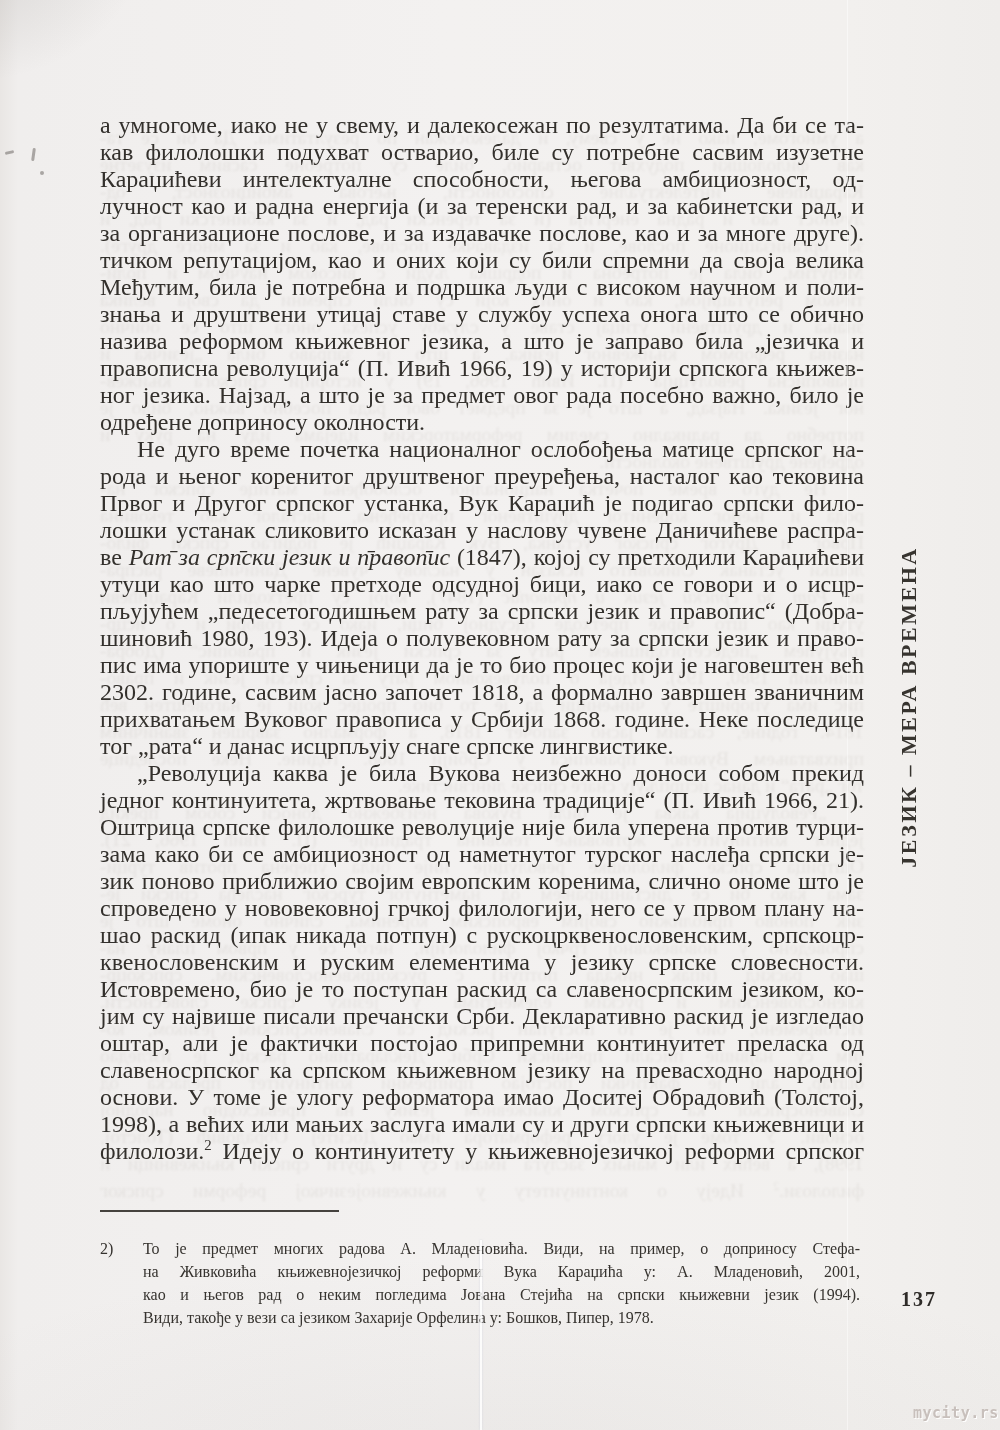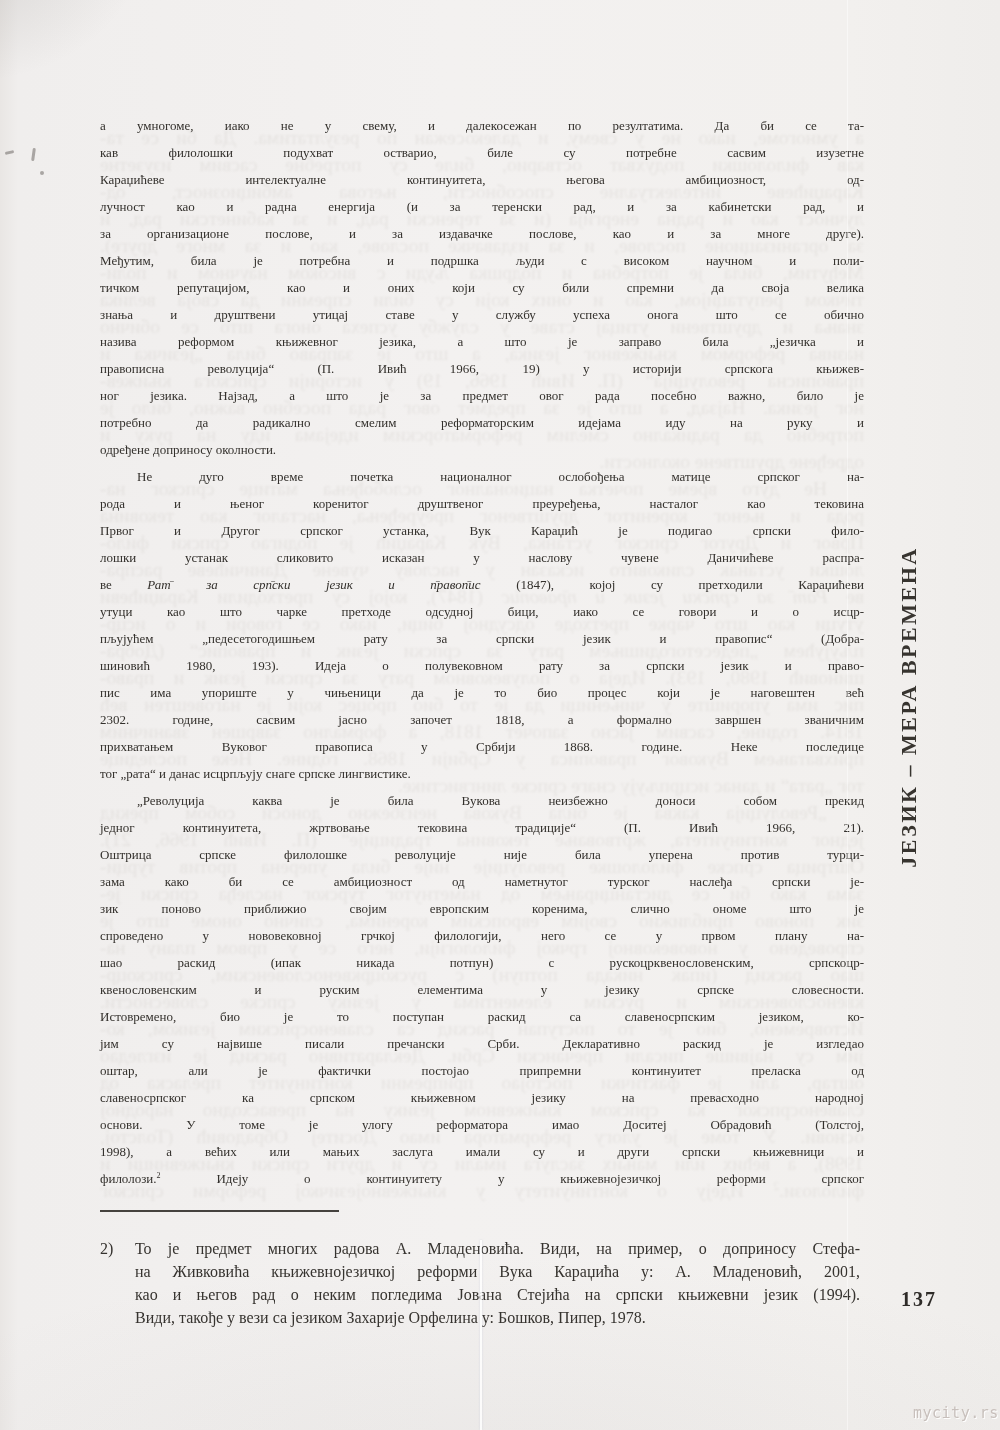--- a/index.html
+++ b/index.html
@@ -15,21 +15,21 @@
       linear-gradient(90deg, #e9e6e4 0px, #f0eeed 18px, #f3f1f0 45%, #f2f0ee 85%, #efedeb 100%);
     font-family: "Liberation Serif", "DejaVu Serif", serif;
     color: #33302c;
   }
 
   
   .body-text {
     position: absolute;
     left: 100px; top: 112px;
     width: 764px;
-    font-size: 13px;
+    font-size: 24px;
     line-height: 27px;
     color: #33302c;
   }
   .para { margin: 0; }
   .line {
     text-align: justify;
     text-align-last: justify;
     white-space: normal;
     height: 27px;
     overflow: visible;
@@ -65,21 +65,21 @@
     position: absolute;
     left: 100px; top: 1237px;
     width: 760px;
     display: flex;
     font-size: 16px;
     line-height: 23px;
     color: #36332f;
   }
   .footnote-label { width: 35px; flex: 0 0 35px; }
   .footnote-lines { flex: 1; }
-  .footnote-lines .line { height: 23px; }
+  .footnote-lines .line { height: 23px; margin-left: 8px; }
   .footnote.short-last .footnote-lines .line:last-child { text-align-last: left; }
 
   
   .running-head {
     position: absolute;
     left: 911px; top: 707px;
     width: 360px; height: 30px;
     transform: translate(-50%,-50%) rotate(-90deg);
     text-align: center;
     font-size: 22px;
@@ -98,21 +98,21 @@
     letter-spacing: 2px;
     color: #2e2b28;
   }
 
   
   .watermark {
     position: absolute;
     left: 913px; top: 1404px;
     font-family: "DejaVu Sans Mono", monospace;
     font-size: 15px;
-    font-weight: normal;
+    font-weight: bold;
     letter-spacing: 0.5px;
     color: #c8c0bc;
     text-shadow: 1px 1px 0 rgba(255,255,255,0.95);
   }
 
   
   .smudge { position: absolute; background: #6f6a66; border-radius: 50%; opacity: 0.55; }
   .smudge-dash { left: 5px; top: 151px; width: 9px; height: 3px; transform: rotate(-12deg); border-radius: 2px; }
   .smudge-tick { left: 32px; top: 148px; width: 3px; height: 13px; transform: rotate(8deg); border-radius: 2px; }
   .smudge-dot  { left: 40px; top: 171px; width: 4px; height: 4px; }
@@ -177,30 +177,29 @@
         <div class="line">1998), а већих или мањих заслуга имали су и други српски књижевници и</div>
         <div class="line">филолози.<sup>2</sup>  Идеју о континуитету у књижевнојезичкој реформи српског</div>
       </div>
     </div>
 
   <div class="body-text">
     <div>
         <div class="para short-last">
           <div class="line">а умногоме, иако не у свему, и далекосежан по резултатима. Да би се та-</div>
           <div class="line">кав филолошки подухват остварио, биле су потребне сасвим изузетне</div>
-          <div class="line">Караџићеве интелектуалне континуитета, његова амбициозност, од-</div>
+          <div class="line">Караџићеви интелектуалне способности, његова амбициозност, од-</div>
           <div class="line">лучност као и радна енергија (и за теренски рад, и за кабинетски рад, и</div>
           <div class="line">за организационе послове, и за издавачке послове, као и за многе друге).</div>
+          <div class="line">тичком репутацијом, као и оних који су били спремни да своја велика</div>
           <div class="line">Међутим, била је потребна и подршка људи с високом научном и поли-</div>
-          <div class="line">тичком репутацијом, као и оних који су били спремни да своја велика</div>
           <div class="line">знања и друштвени утицај ставе у службу успеха онога што се обично</div>
           <div class="line">назива реформом књижевног језика, а што је заправо била „језичка и</div>
           <div class="line">правописна револуција“ (П. Ивић 1966, 19) у историји српскога књижев-</div>
           <div class="line">ног језика. Најзад, а што је за предмет овог рада посебно важно, било је</div>
-          <div class="line">потребно да радикално смелим реформаторским идејама иду на руку и</div>
           <div class="line">одређене доприносу околности.</div>
         </div>
         <div class="para indent short-last">
           <div class="line">Не дуго време почетка националног ослобођења матице српског на-</div>
           <div class="line">рода и њеног коренитог друштвеног преуређења, насталог као тековина</div>
           <div class="line">Првог и Другог српског устанка, Вук Караџић је подигао српски фило-</div>
           <div class="line">лошки устанак сликовито исказан у наслову чувене Даничићеве распра-</div>
           <div class="line">ве <i>Рат̄ за срп̄ски језик и п̄равоп̄ис</i> (1847), којој су претходили Караџићеви</div>
           <div class="line">утуци као што чарке претходе одсудној бици, иако се говори и о исцр-</div>
           <div class="line">пљујућем „педесетогодишњем рату за српски језик и правопис“ (Добра-</div>

